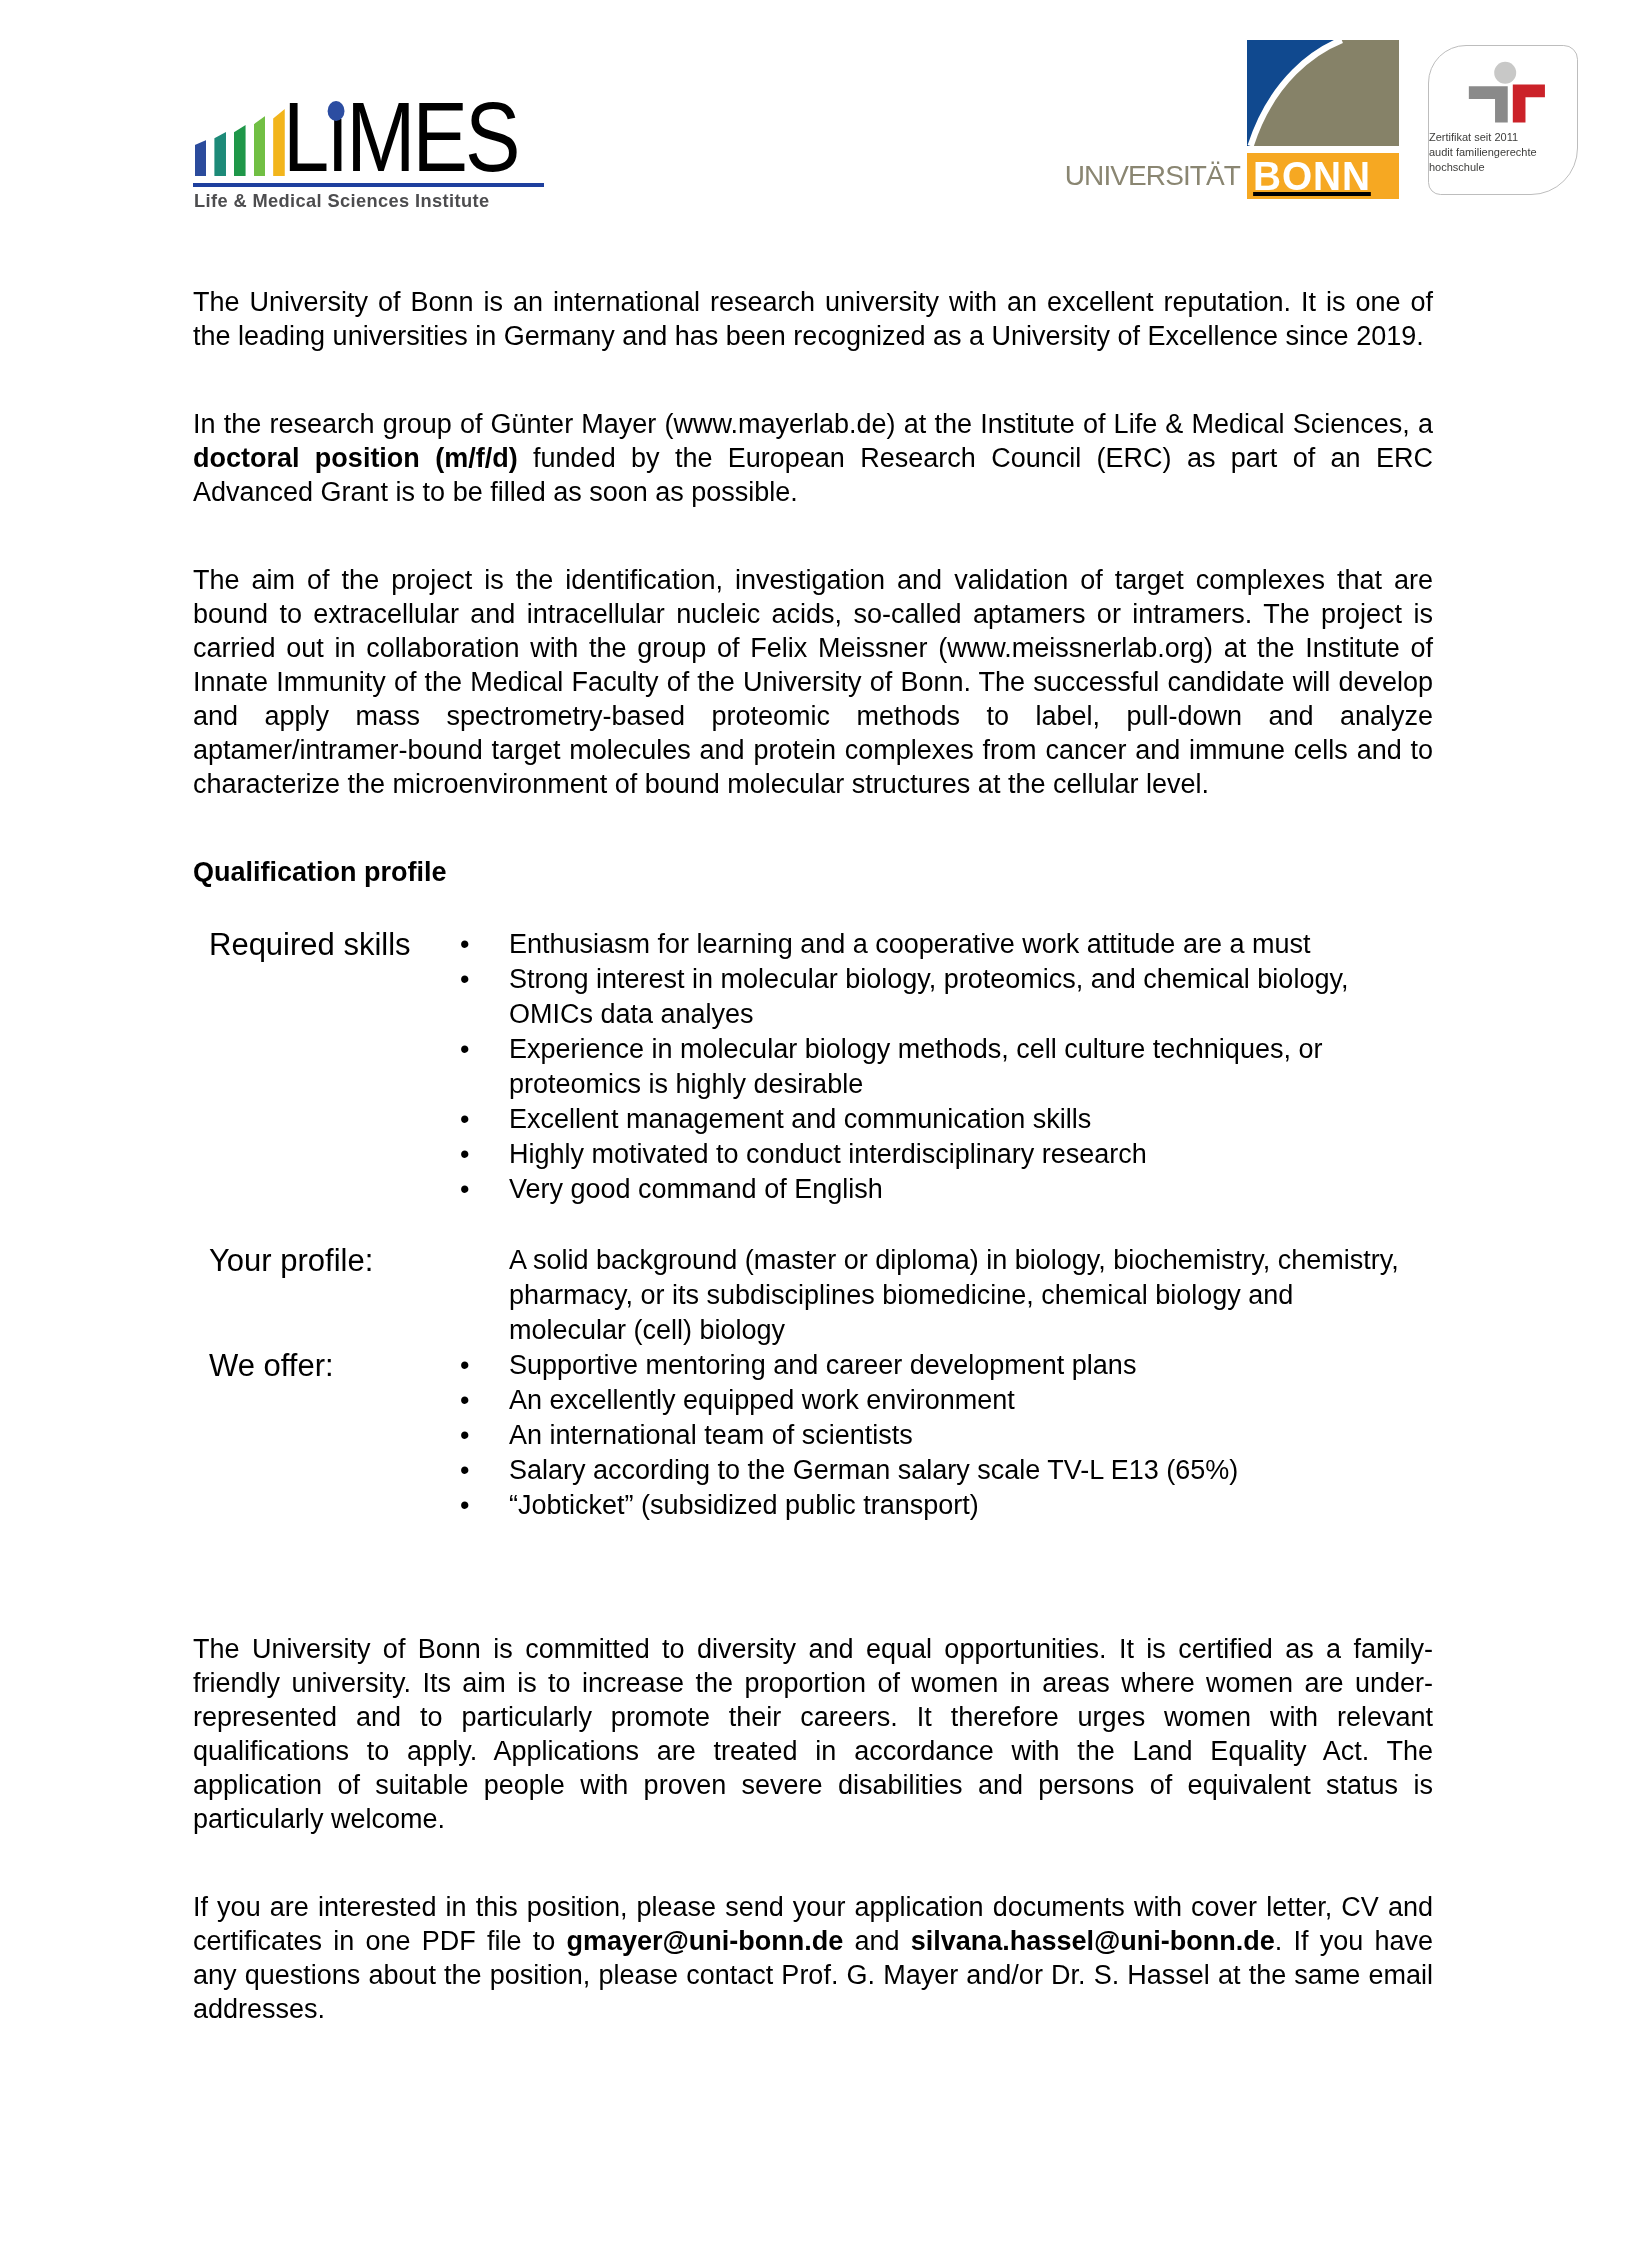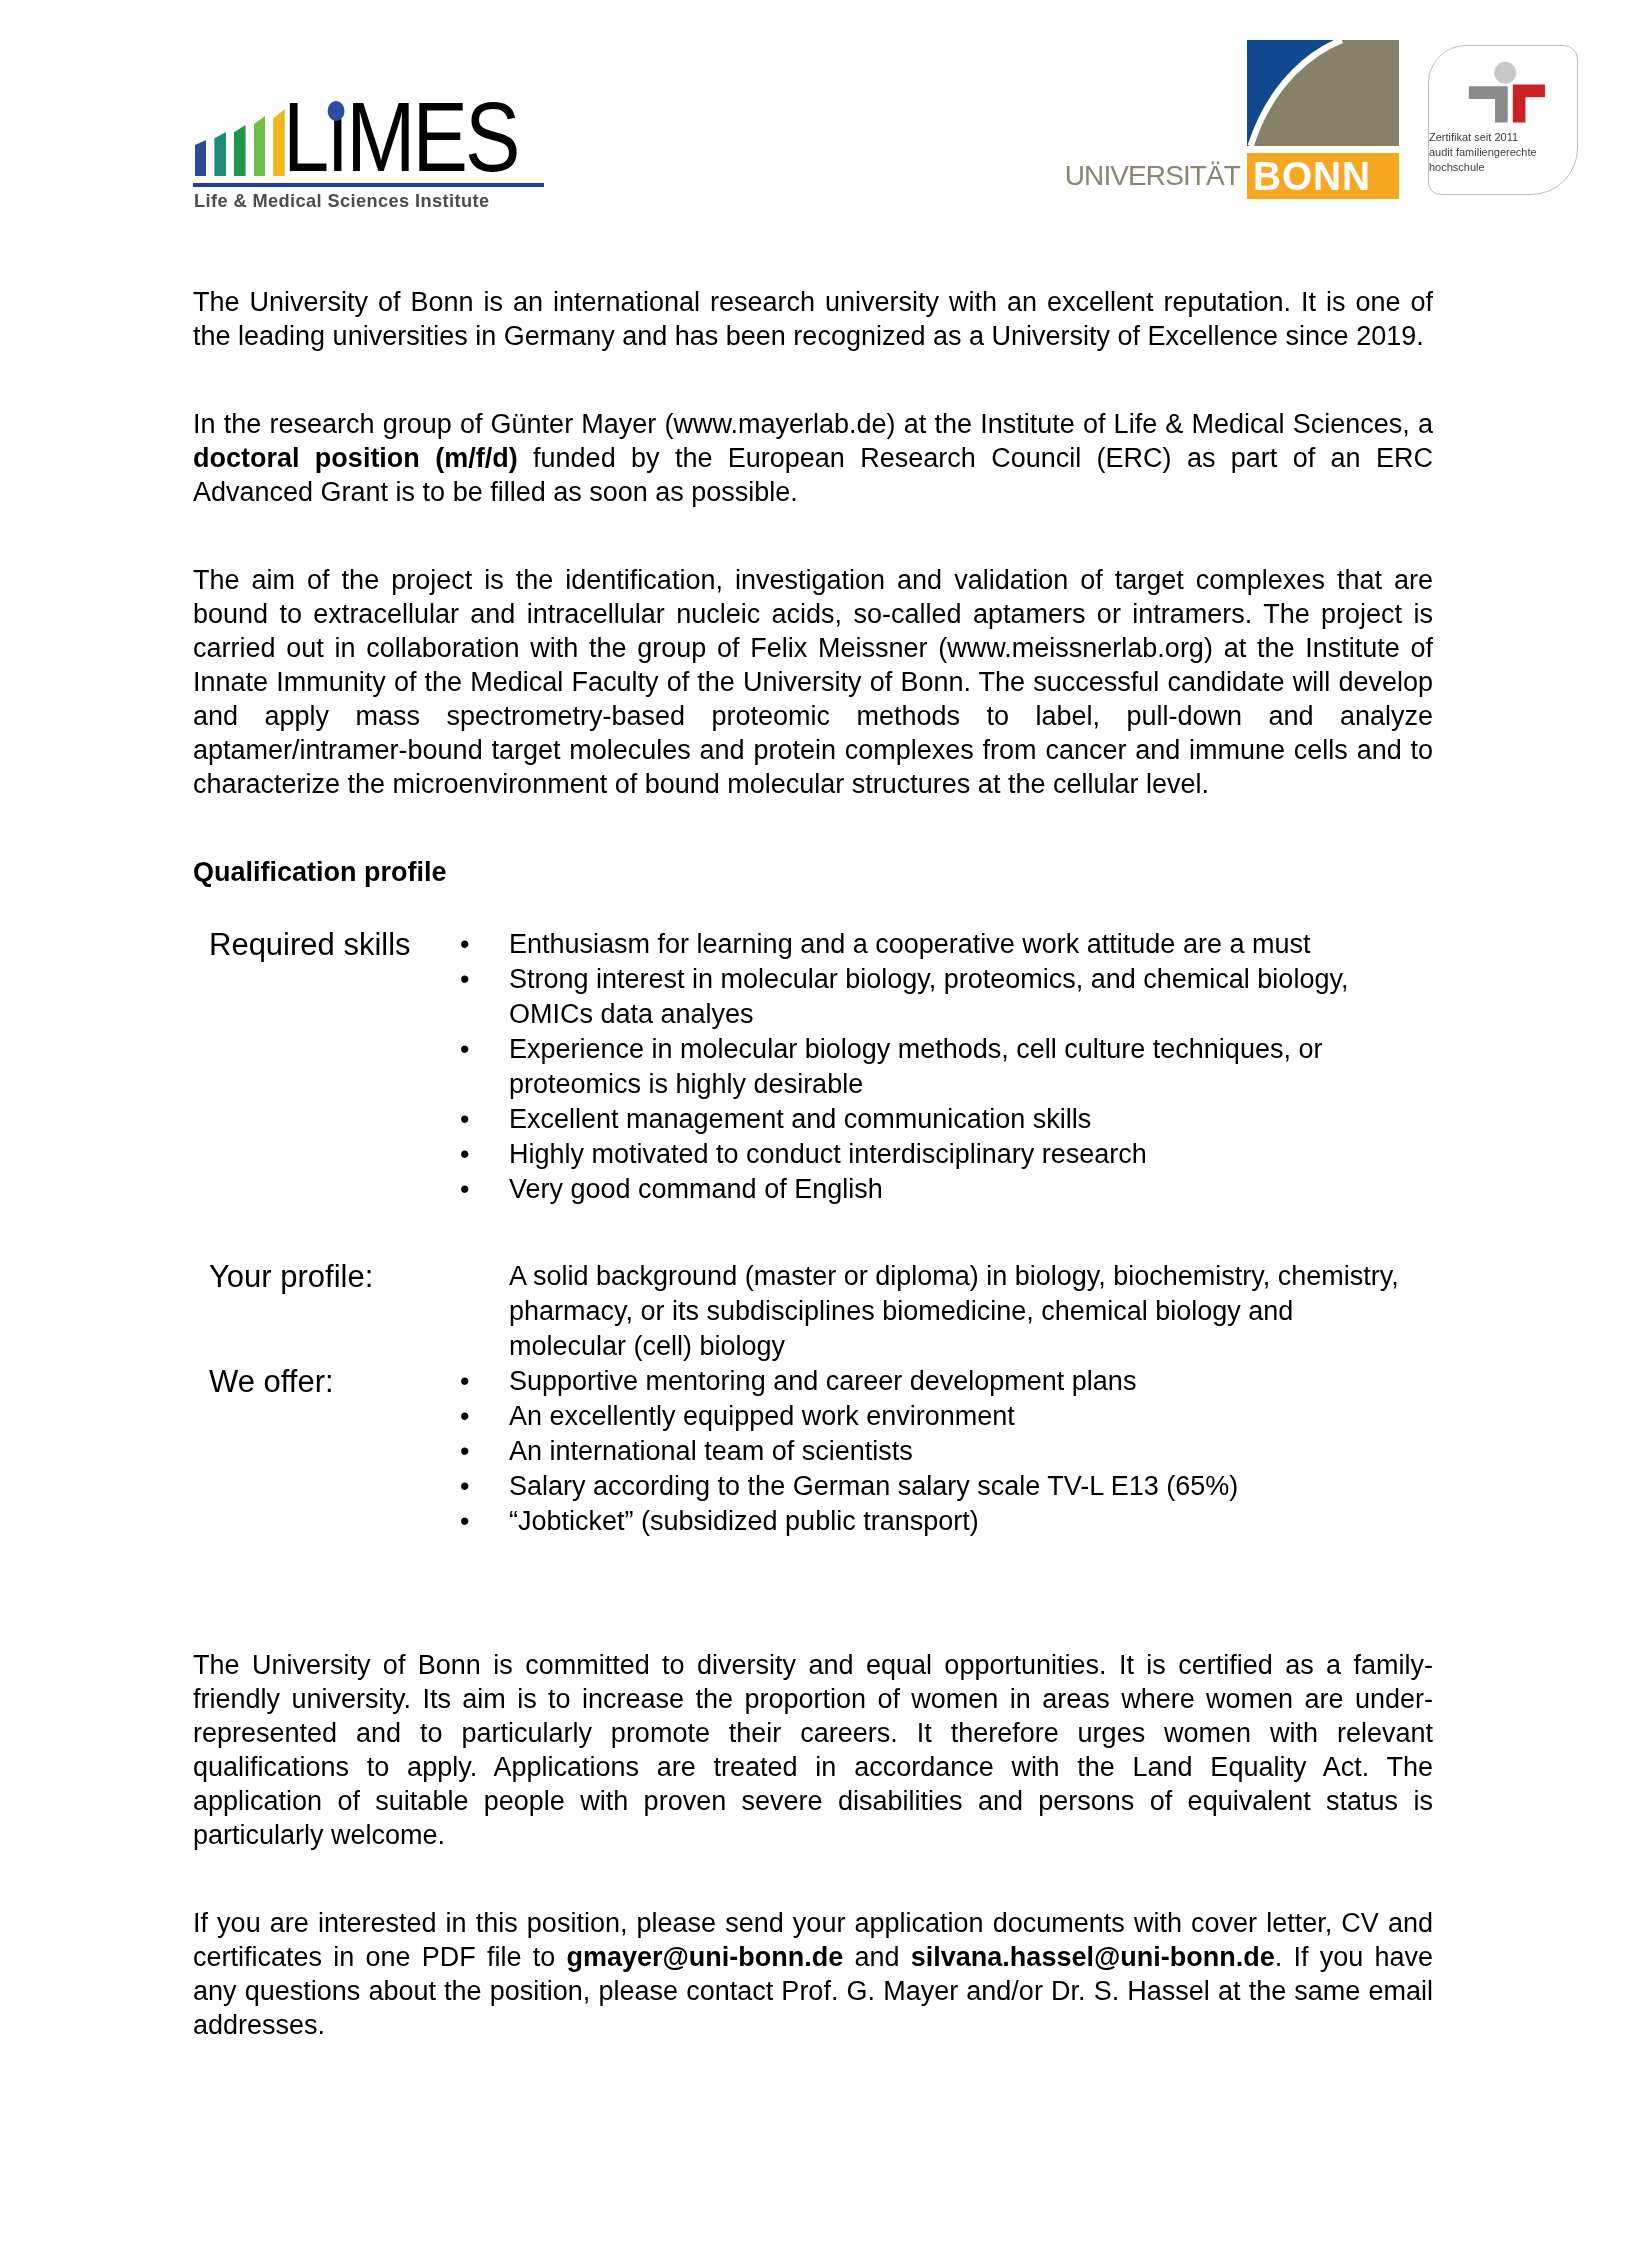--- a/index.html
+++ b/index.html
@@ -25,21 +25,21 @@
   }
   .iwrap{position:relative;display:inline-block;}
   .idot{position:absolute;left:50%;top:14.3px;width:19.7px;height:19.7px;border-radius:50%;
     background:var(--dot,#2c4da1);transform:translateX(-50%);}
   .limes-line{position:absolute;left:0;top:83px;width:351px;height:3.6px;background:var(--underline,#1e3f9e);}
   .limes-tag{position:absolute;left:0.9px;top:90px;width:376px;font-size:19px;font-weight:700;
     letter-spacing:0.4px;color:#4d4d4f;transform:scaleX(.96);transform-origin:left top;white-space:nowrap;}
 
   .bonn{position:absolute;left:994px;top:40px;width:405px;height:159px;}
   .bonn-emblem{position:absolute;left:253px;top:0;width:152px;height:106px;display:block;}
-  .bonn-bar{position:absolute;left:253px;top:113px;width:152px;height:46px;background:var(--bonn-orange,#f6a822);}
+  .bonn-bar{position:absolute;left:253px;top:113px;width:152px;height:46px;background:var(--bonn-orange,#f6a822);text-decoration:underline;}
   .bonn-bar span{display:block;color:#fff;font-weight:700;font-size:40px;line-height:46px;
     padding-left:6.3px;letter-spacing:0.9px;transform:scaleX(.97);transform-origin:left top;white-space:nowrap;}
   .bonn-left{position:absolute;right:159px;top:113px;font-size:28px;line-height:46px;
     color:var(--bonn-left,#8a8672);letter-spacing:-0.9px;white-space:nowrap;}
 
   .cert{position:absolute;left:1428px;top:45px;width:150px;height:150px;background:#fff;
     border:1.8px solid var(--cert-border,#bdbdbd);box-sizing:border-box;
     border-radius:38px 14.3px 47px 12.5px;}
   .cert-fig{display:block;margin:14.3px auto 0;width:93px;height:66px;}
   .cert-lines{margin-top:4px;text-align:left;font-size:11px;line-height:14.8px;color:var(--cert-text,#3d3d3b);}
@@ -47,21 +47,21 @@
   
   .content{position:absolute;left:193px;top:285px;width:1240px;font-size:27px;line-height:34px;}
   .para{margin:0;}
   .para + .para{margin-top:54px;}
   .j{text-align:justify;}
   .heading{font-weight:700;text-align:left;}
   .b{font-weight:700;}
 
   .qual{margin-top:38px;margin-left:16px;}
   .qrow{display:grid;grid-template-columns:235px 1fr;align-items:start;}
-  .qrow.gap{margin-top:52px;}
+  .qrow.gap{margin-top:36px;}
   .qlabel{font-size:31px;line-height:35px;}
   .qlist{list-style:none;margin:0;padding:0;}
   .qlist li{position:relative;padding-left:65px;line-height:35px;}
   .qlist li::before{content:"•";position:absolute;left:16px;top:0;line-height:35px;}
   .qtext{padding-left:65px;line-height:35px;max-width:896px;}
   .qlist li{max-width:905px;}
 
   .big-gap{margin-top:109px !important;}
 </style>
 </head>

